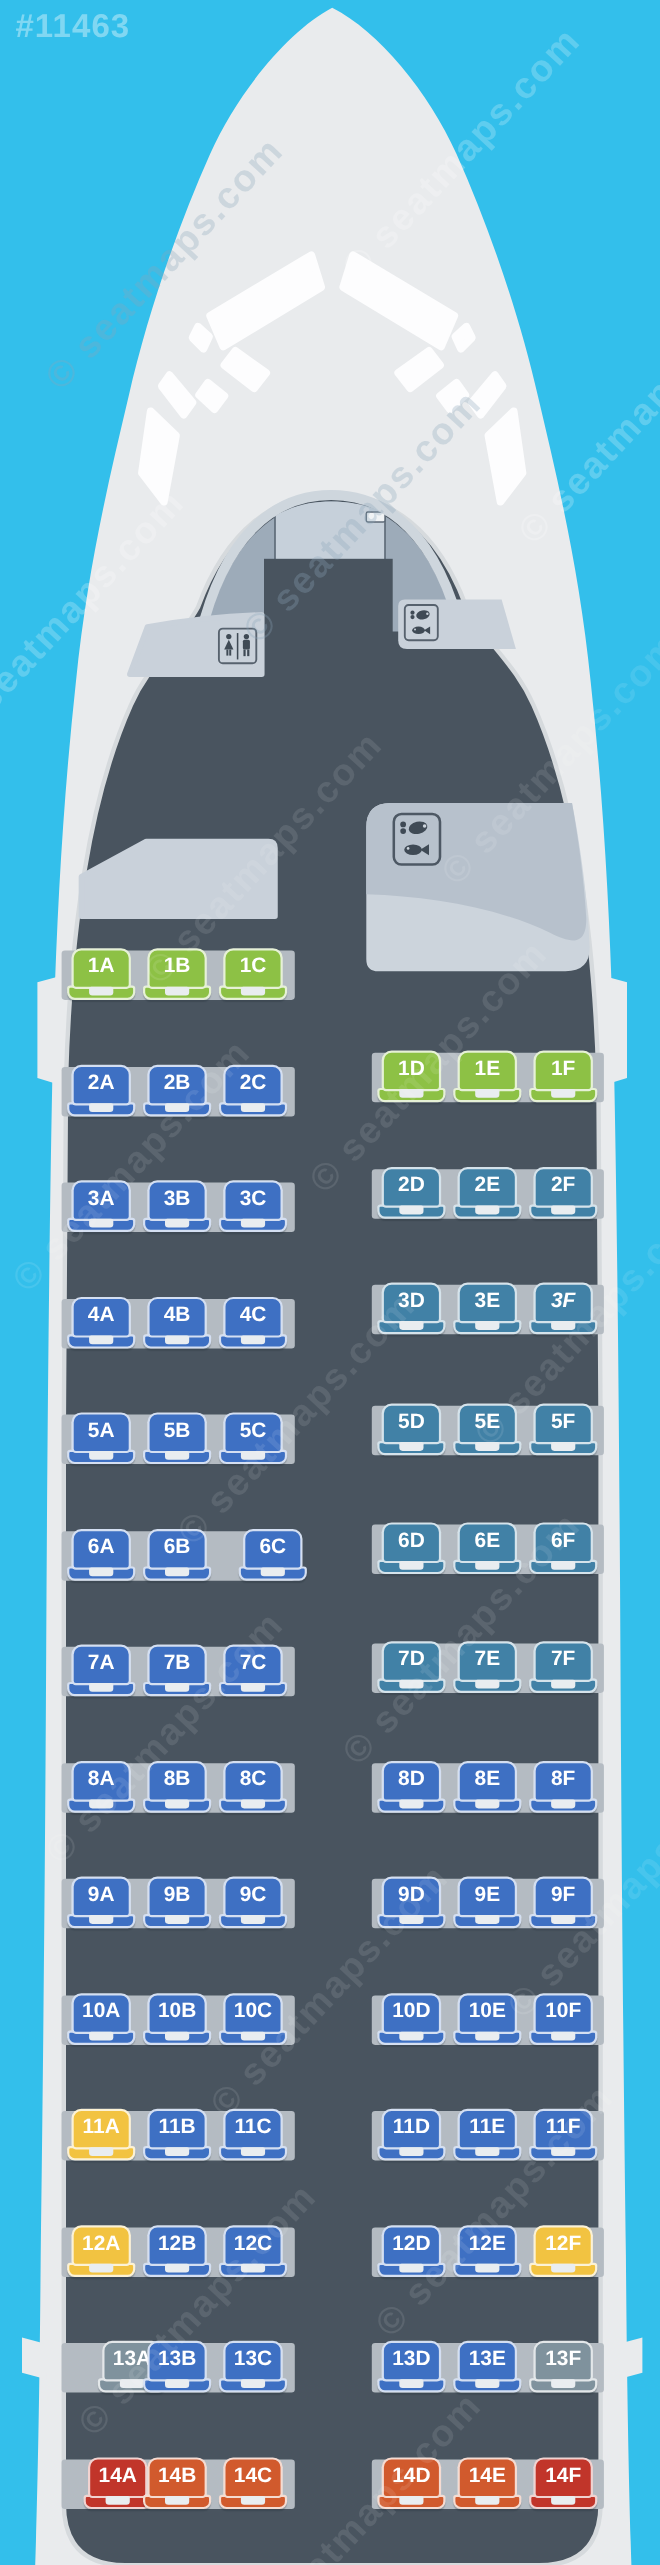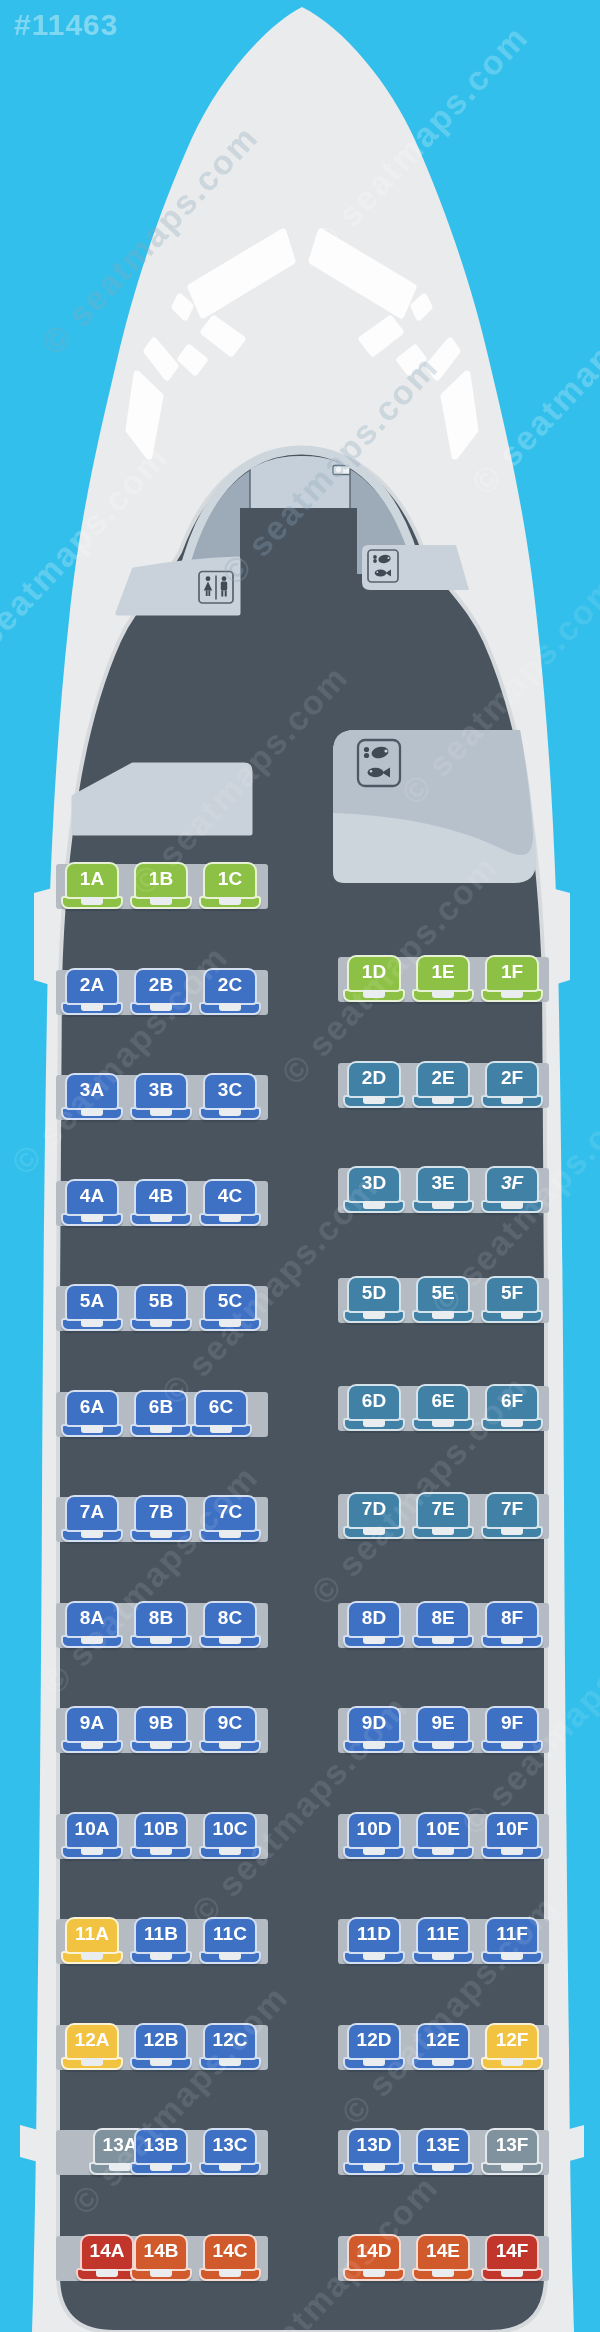--- a/index.html
+++ b/index.html
@@ -333,21 +333,21 @@
         <div class="back" style="background:#3e70c3"></div>
         <div class="notch"></div>
         <div class="lbl">6A</div>
       </div>
       <div class="seat" style="left: 134px; top: 1390px;">
         <div class="cushion" style="background:#3e70c3"></div>
         <div class="back" style="background:#3e70c3"></div>
         <div class="notch"></div>
         <div class="lbl">6B</div>
       </div>
-      <div class="seat" style="left: 194px; top: 1390px; padding-left: 40px;">
+      <div class="seat" style="left: 221px; top: 1390px; padding-left: 40px;">
         <div class="cushion" style="background:#3e70c3"></div>
         <div class="back" style="background:#3e70c3"></div>
         <div class="notch"></div>
         <div class="lbl">6C</div>
       </div>
       <div class="rail" style="left: 338px; top: 1386px; width: 211px; height: 45px; background: rgb(180, 187, 194);"></div>
       <div class="seat" style="left: 347px; top: 1384px;">
         <div class="cushion" style="background:#4181a6"></div>
         <div class="back" style="background:#4181a6"></div>
         <div class="notch"></div>

